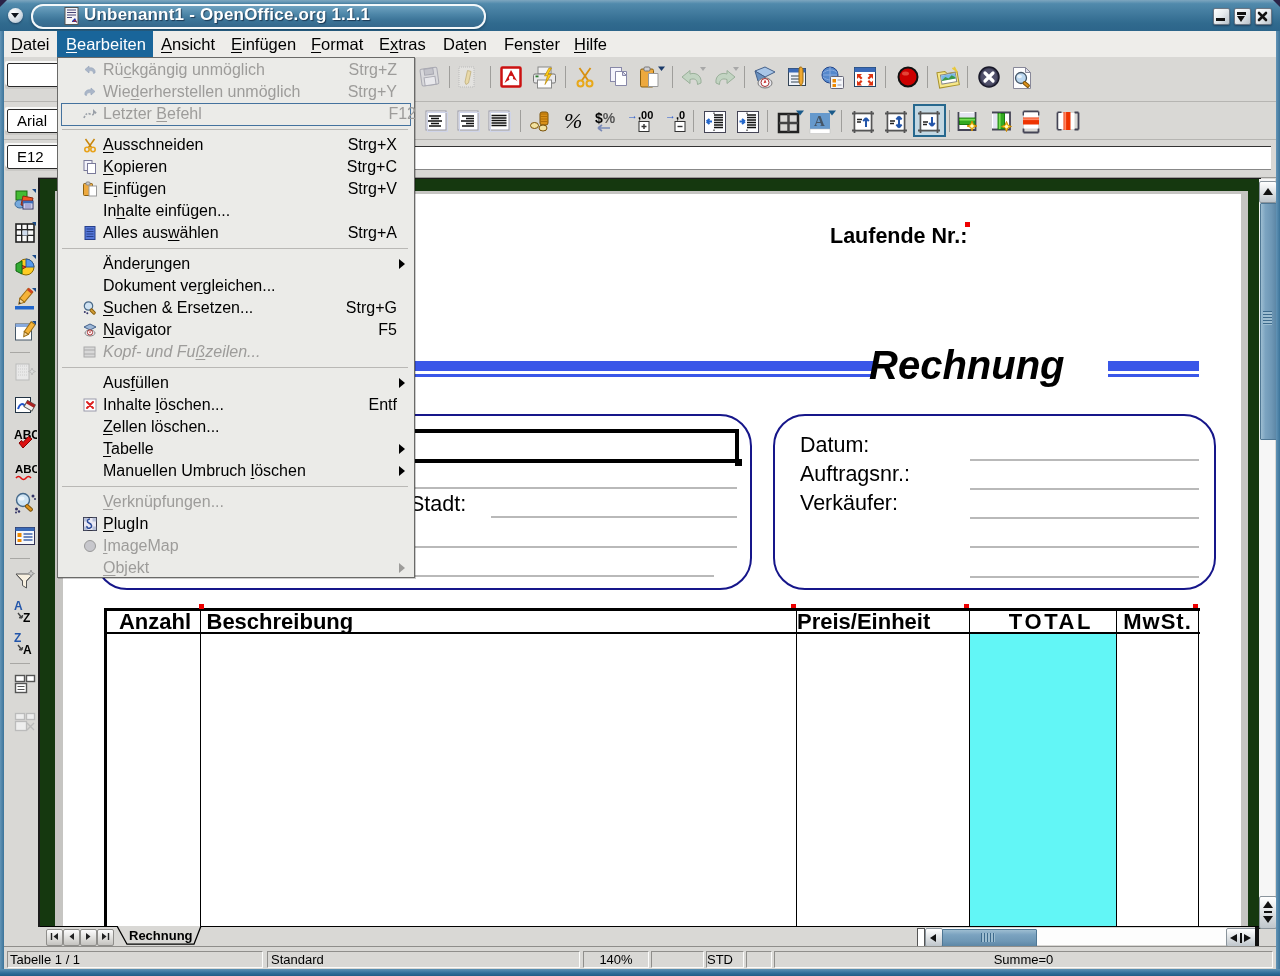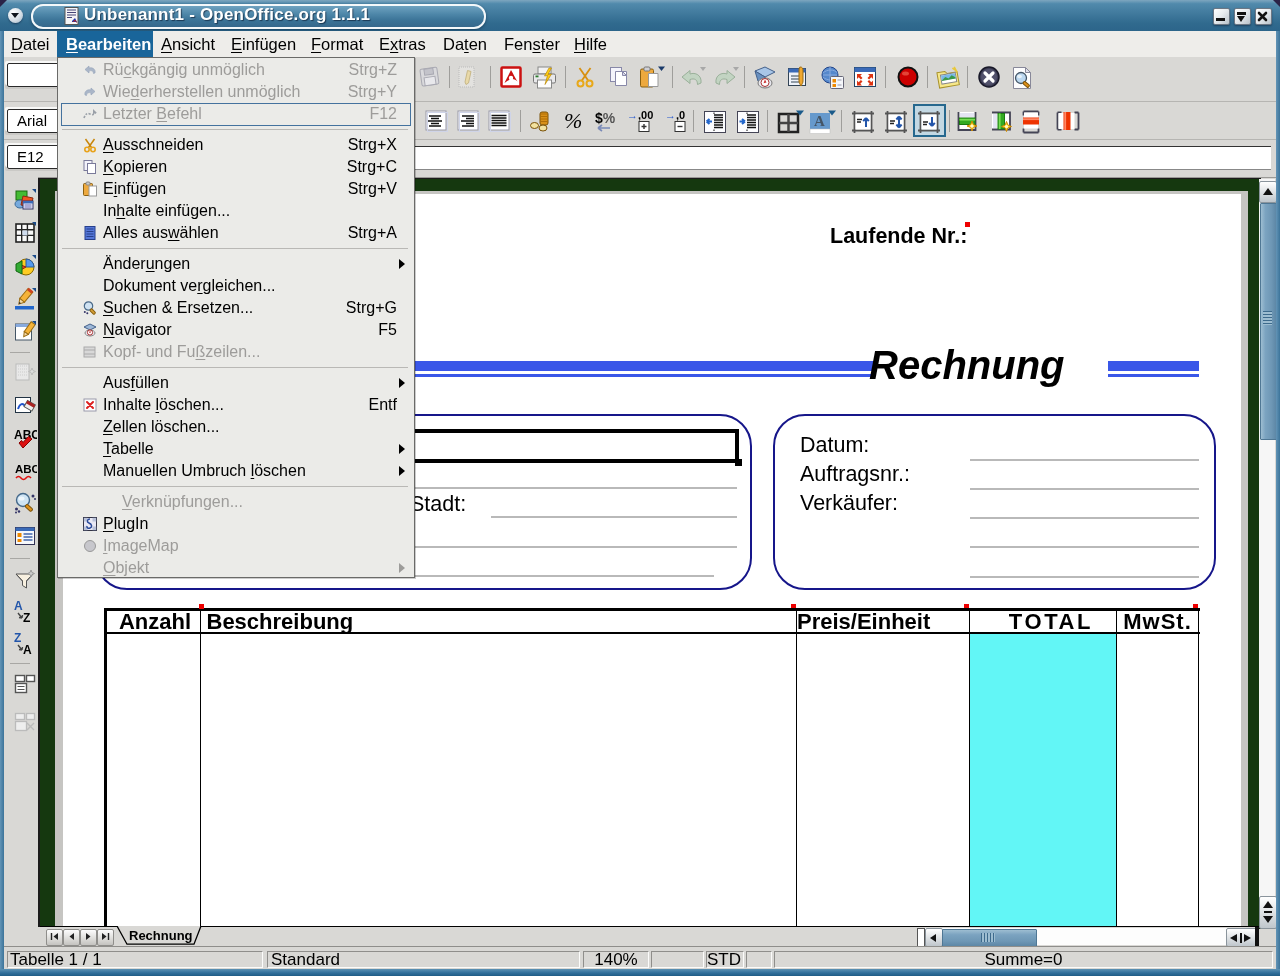--- a/index.html
+++ b/index.html
@@ -39,21 +39,21 @@
 
 #vsb{left:1259px;top:179px;width:16px;height:748px;background:#f6f6f6;}
 .sbbtn{background:linear-gradient(#ffffff,#d9dde0 60%,#bfc6cc);border:1px solid #8a949c;border-radius:2px;}
 .sbthumbV{background:linear-gradient(90deg,#9dbdd1 0%,#7ba3c0 30%,#6e97b5 70%,#5d87a6 100%);border:1px solid #4f7794;border-radius:1px;}
 .sbthumbH{background:linear-gradient(#9dbdd1 0%,#7ba3c0 30%,#6e97b5 70%,#5d87a6 100%);border:1px solid #4f7794;border-radius:1px;}
 
 #tabbar{left:38px;top:927px;width:1221px;height:19px;background:#d9d8d5;}
 .navb{position:absolute;top:2px;width:15px;height:15px;background:linear-gradient(#fcfcfc,#dcdbd8 60%,#c4c3c0);border:1px solid #8f8e8b;border-radius:2px;font-size:8px;line-height:14px;text-align:center;color:#222;}
 
 #statusbar{left:0;top:946px;width:1280px;height:23px;background:#d9d8d5;border-top:1px solid #8f8e8b;}
-.sfield{position:absolute;top:3.5px;height:15px;box-sizing:content-box;border-top:1px solid #8f8e8b;border-left:1px solid #8f8e8b;border-bottom:1px solid #fcfcfb;border-right:1px solid #fcfcfb;font-size:17px;line-height:15.5px;color:#000;}
+.sfield{position:absolute;top:3.5px;height:15px;box-sizing:content-box;border-top:1px solid #8f8e8b;border-left:1px solid #8f8e8b;border-bottom:1px solid #fcfcfb;border-right:1px solid #fcfcfb;font-size:13px;line-height:15.5px;color:#000;}
 
 #menu{left:57px;top:57px;width:356px;height:519px;background:#ebebe8;border:1px solid #6a6a68;box-shadow:1px 1px 0 rgba(0,0,0,.2);}
 .mrow{position:absolute;left:1px;width:352px;height:22px;font-size:16px;line-height:22px;color:#000;}
 .mrow .lab{position:absolute;left:44px;}
 .mrow .sc{position:absolute;right:14px;}
 .mrow.dis{color:#9d9c9a;}
 .msep{position:absolute;left:4px;width:346px;height:1px;background:#b9b8b5;}
 .sub{position:absolute;right:6px;top:6px;width:0;height:0;border-top:5px solid transparent;border-bottom:5px solid transparent;border-left:6px solid #000;}
 .sub.g{border-left-color:#9d9c9a;}
 .mico{position:absolute;left:23px;top:3px;width:16px;height:16px;}
@@ -138,21 +138,21 @@
       <div style="position:absolute;left:2px;top:3px;width:9px;height:3px;background:#111;"></div>
       <div style="position:absolute;left:2px;top:7px;border-left:4.5px solid transparent;border-right:4.5px solid transparent;border-top:6px solid #111;"></div>
     </div>
 <div class="abs winbtn" style="left:1255px;"><svg width="13" height="13" viewBox="0 0 13 13">
         <path d="M3 3 L10 10 M10 3 L3 10" stroke="#111" stroke-width="2.6" stroke-linecap="round"></path>
       </svg></div>
 
 <div class="abs" id="menubar">
   <div class="abs" id="mhl"></div>
   <div class="mitem" style="left:11px;"><u>D</u>atei</div>
-  <div class="mitem" style="left:66px;color:#fff;font-weight:bold;"><u>B</u>earbeiten</div>
+  <div class="mitem" style="left:66px;color:#fff;"><u>B</u>earbeiten</div>
   <div class="mitem" style="left:161px;"><u>A</u>nsicht</div>
   <div class="mitem" style="left:231px;"><u>E</u>infügen</div>
   <div class="mitem" style="left:311px;"><u>F</u>ormat</div>
   <div class="mitem" style="left:379px;">E<u>x</u>tras</div>
   <div class="mitem" style="left:443px;">Da<u>t</u>en</div>
   <div class="mitem" style="left:504px;">Fen<u>s</u>ter</div>
   <div class="mitem" style="left:574px;"><u>H</u>ilfe</div>
 </div>
 
 <div class="abs" id="toolbar1"></div>
@@ -595,21 +595,21 @@
         <span class="lab">Rü<u>c</u>kgängig unmöglich</span>
         <span class="sc">Strg+Z</span>
       </div>
   <div class="mrow dis" style="top:23px;">
         <svg class="mico" viewBox="0 0 16 16">
           <path d="M3 11 C2 7 6 5 9 6 L9 4 L13 7.5 L9 11 L9 9 C6.5 8 4.5 9 4.5 11.5 Z" fill="#aab6c8" stroke="#93a2b8" stroke-width=".6"></path>
         </svg>
         <span class="lab">Wie<u>d</u>erherstellen unmöglich</span>
         <span class="sc">Strg+Y</span>
       </div>
-  <div class="mrow dis" style="top:45px;">
+  <div class="mrow dis" style="top:45px;padding-left:19px;">
         <svg class="mico" viewBox="0 0 16 16">
           <path d="M2 12 Q4 6 8 8 T14 6" stroke="#9aa0a8" stroke-width="1.6" fill="none" stroke-dasharray="2 1.4"></path>
           <path d="M11 3 l3 3 -3 3" fill="#9aa0a8"></path>
         </svg>
         <span class="lab">Letzter <u>B</u>efehl</span>
         <span class="sc">F12</span>
       </div>
   <div class="msep" style="top:71px;"></div>
   <div class="mrow" style="top:98px;">
         <svg class="mico" viewBox="0 0 16 16">
@@ -674,21 +674,21 @@
   <div class="mrow" style="top:261px;">
         <svg class="mico" viewBox="0 0 16 16">
           <path d="M2 5 l6-3 6 3-6 3z" fill="#9db8d8" stroke="#44608a"></path>
           <ellipse cx="8" cy="11" rx="5" ry="3" fill="#e8e8ee" stroke="#888"></ellipse>
           <circle cx="8" cy="10.5" r="2.6" fill="#fff" stroke="#a33"></circle>
           <path d="M8 8.5 l1 2 -2 .5z" fill="#c33"></path>
         </svg>
         <span class="lab"><u>N</u>avigator</span>
         <span class="sc">F5</span>
       </div>
-  <div class="mrow dis" style="top:283px;">
+  <div class="mrow dis" style="top:283px;font-style:italic;">
         <svg class="mico" viewBox="0 0 16 16">
           <rect x="2" y="3" width="11" height="10" fill="#d8d8d8" stroke="#aaa"></rect>
           <path d="M2 6h11M2 10h11" stroke="#aaa"></path>
         </svg>
         <span class="lab">Kopf- und Fu<u>ß</u>zeilen...</span>
       </div>
   <div class="msep" style="top:309px;"></div>
   <div class="mrow" style="top:314px;">
         <span class="lab">Aus<u>f</u>üllen</span>
         <span class="sub"></span>
@@ -708,21 +708,21 @@
       </div>
   <div class="mrow" style="top:380px;">
         <span class="lab"><u>T</u>abelle</span>
         <span class="sub"></span>
       </div>
   <div class="mrow" style="top:402px;">
         <span class="lab">Manuellen Umbruch <u>l</u>öschen</span>
         <span class="sub"></span>
       </div>
   <div class="msep" style="top:428px;"></div>
-  <div class="mrow dis" style="top:433px;margin-left:19px;">
+  <div class="mrow dis" style="top:433px;">
         <span class="lab"><u>V</u>erknüpfungen...</span>
       </div>
   <div class="mrow" style="top:455px;">
         <svg class="mico" viewBox="0 0 16 16">
           <rect x="1.5" y="1.5" width="13" height="13" fill="#e8e8f4" stroke="#334"></rect>
           <path d="M1.5 1.5h4v4h-4zM10.5 1.5h4v4h-4zM1.5 10.5h4v4h-4zM10.5 10.5h4v4h-4z" fill="#8899bb" opacity=".5"></path>
           <path d="M8 3 C5 3 4.5 6 7 7 C10 8.2 10.5 11 8 12 C6 12.8 4.5 11.5 5 10" stroke="#2a4a9a" stroke-width="1.5" fill="none"></path>
         </svg>
         <span class="lab"><u>P</u>lugIn</span>
       </div>

